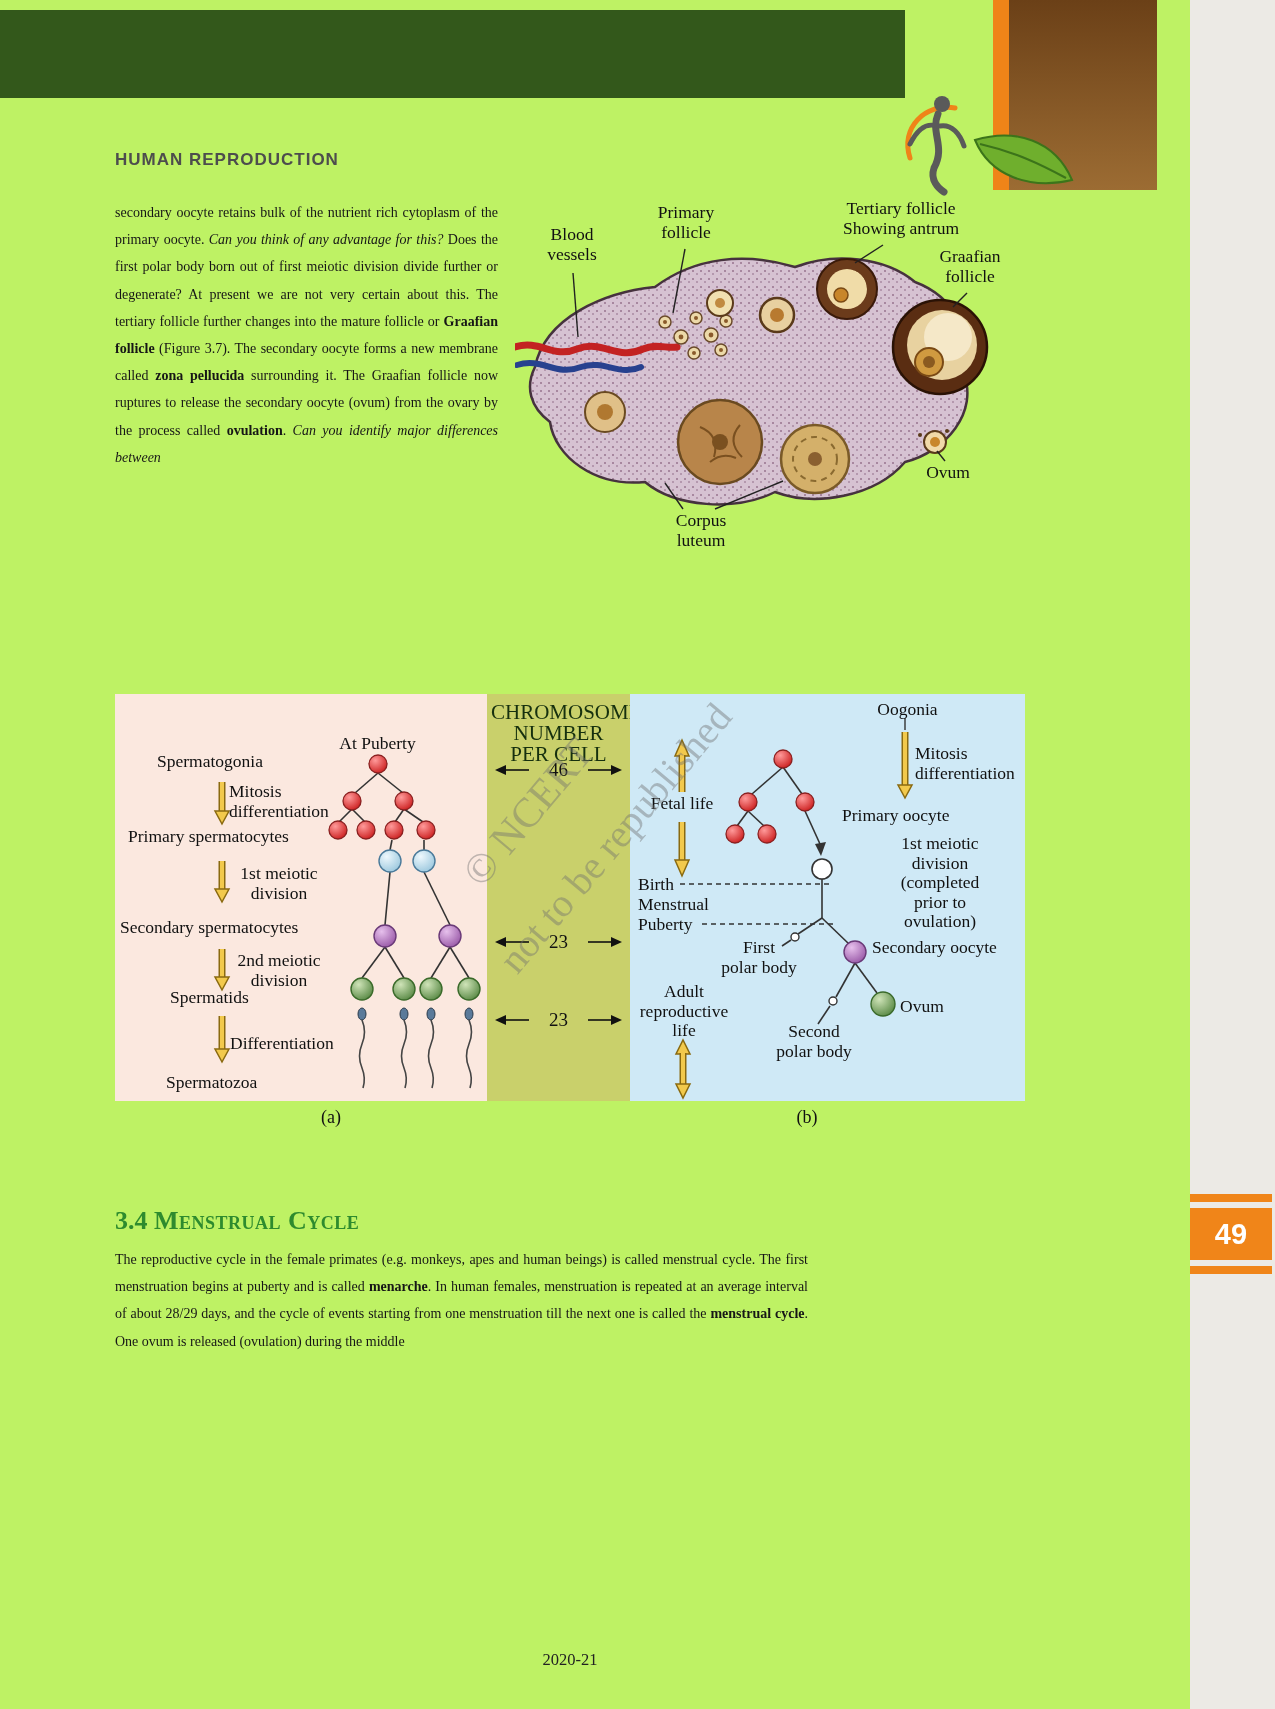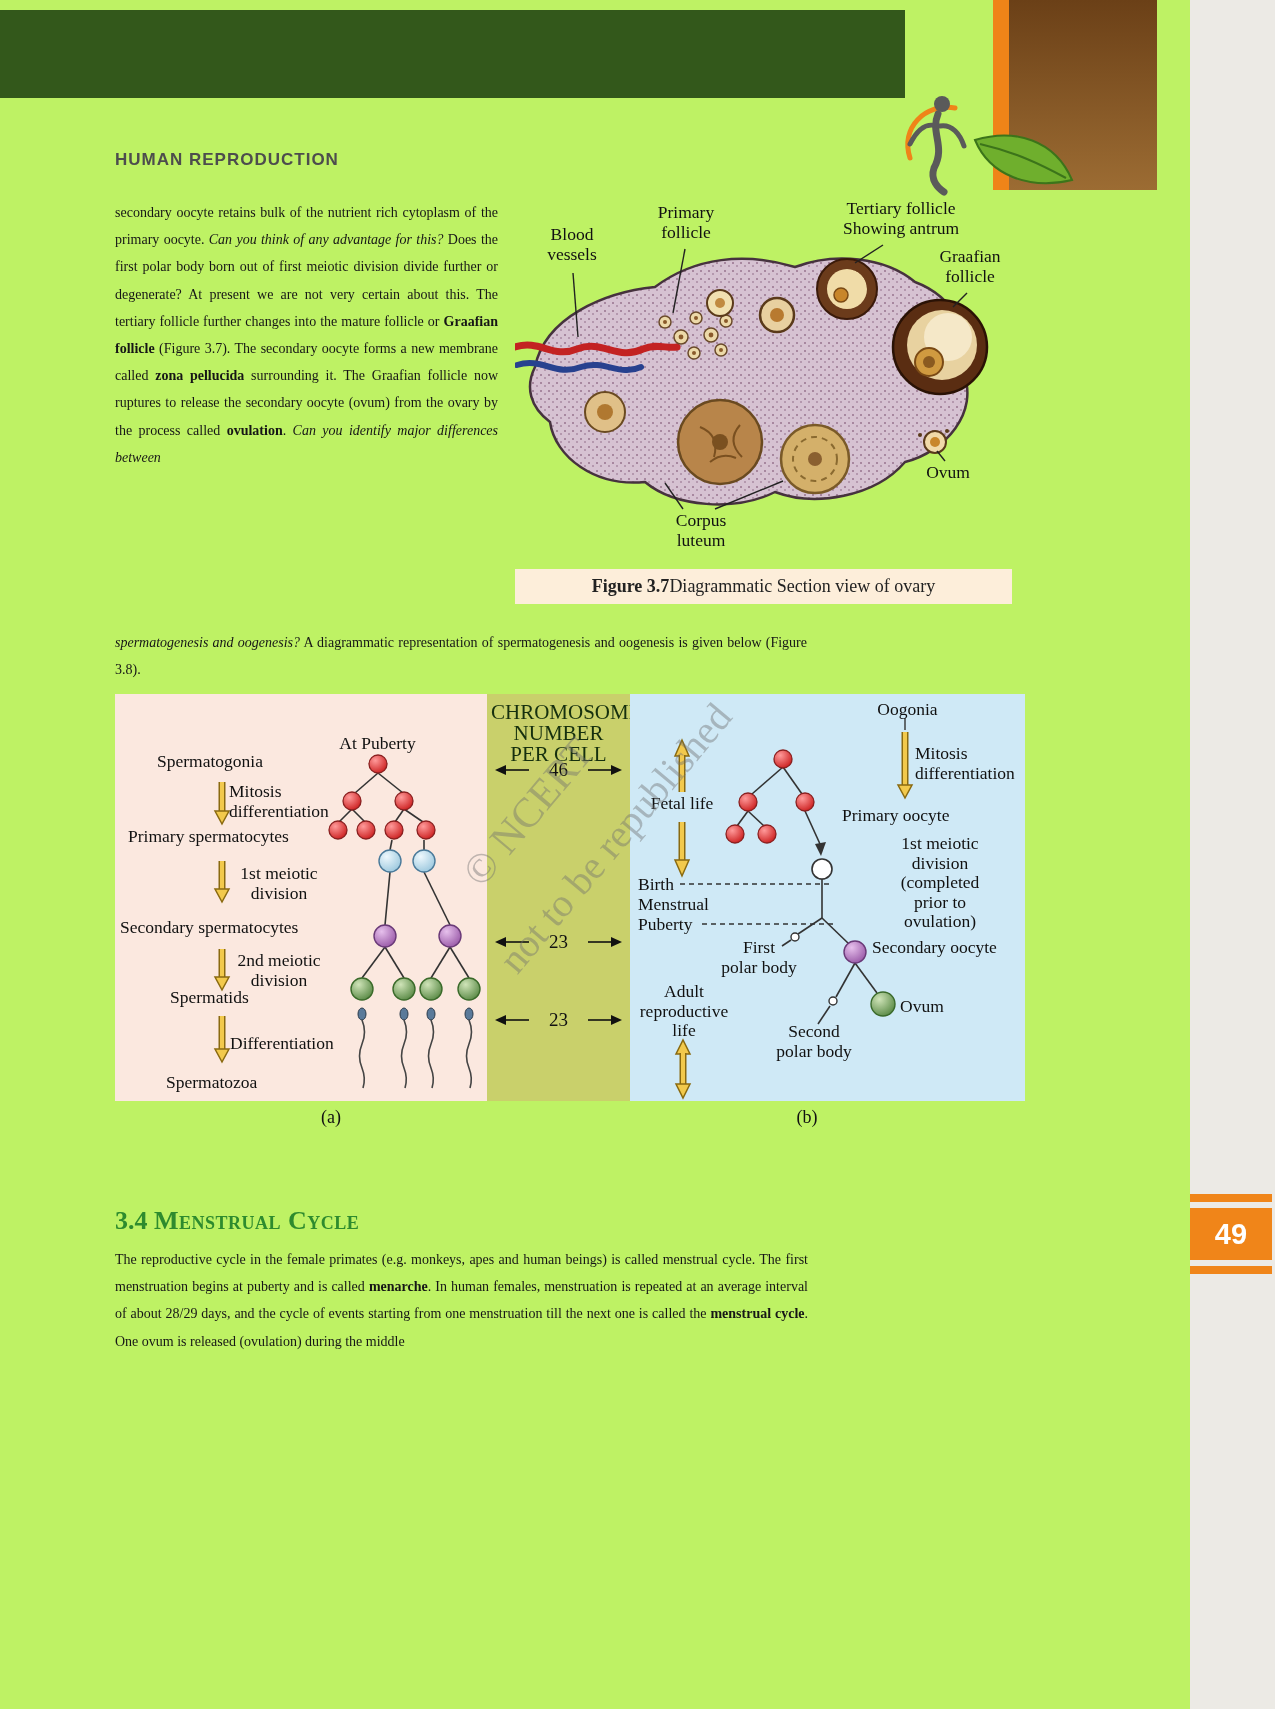--- a/index.html
+++ b/index.html
@@ -149,27 +149,22 @@
 vessels</div>
     <div class="lbl c" style="left:132px; top:6px; width:78px;">Primary
 follicle</div>
     <div class="lbl c" style="left:300px; top:2px; width:172px;">Tertiary follicle
 Showing antrum</div>
     <div class="lbl c" style="left:410px; top:50px; width:90px;">Graafian
 follicle</div>
     <div class="lbl c" style="left:400px; top:266px; width:66px;">Ovum</div>
     <div class="lbl c" style="left:148px; top:314px; width:76px;">Corpus
 luteum</div>
-    <div class="caption-bar" style="left:0; top:372px; width:497px; height:35px;">
-      <span class="b">Figure 3.7</span>
-        <span> Diagrammatic Section view of ovary</span>
-    </div>
   </div>
 
-  <div class="para" style="left:115px; top:629px; width:692px;"><span class="rt-italic">spermatogenesis and oogenesis?</span><span>  A diagrammatic representation of spermatogenesis and oogenesis is given below (Figure 3.8).</span></div>
 
   <div class="fig-wrap" style="left:115px; top:694px; width:910px; height:480px;">
 
     <div class="panel panel-a">
       <svg class="abs-fill" width="372" height="407" viewBox="0 0 372 407">
         <defs>
           <radialGradient id="gA-red" cx="35%" cy="30%" r="75%">
               <stop offset="0%" stop-color="#ff9a9a"></stop>
               <stop offset="100%" stop-color="#cc2020"></stop>
             </radialGradient>
@@ -427,14 +422,15 @@
   </div>
 
   <div class="para" style="left:115px; top:1246px; width:693px;"><span>The reproductive cycle in the female primates (e.g. monkeys, apes and human beings) is called menstrual cycle. The first menstruation begins at puberty and is called </span><span class="rt-bold">menarche</span><span>. In human females, menstruation is repeated at an average interval of about 28/29 days, and the cycle of events starting from one menstruation till the next one is called the </span><span class="rt-bold">menstrual cycle</span><span>. One ovum is released (ovulation) during the middle</span></div>
 
   <div class="badge-wrap">
     <div class="badge-bar"></div>
     <div class="badge-box">49</div>
     <div class="badge-bar"></div>
   </div>
 
+  <div class="footer">2020-21</div>
 
 </div>
 
 </body></html>

